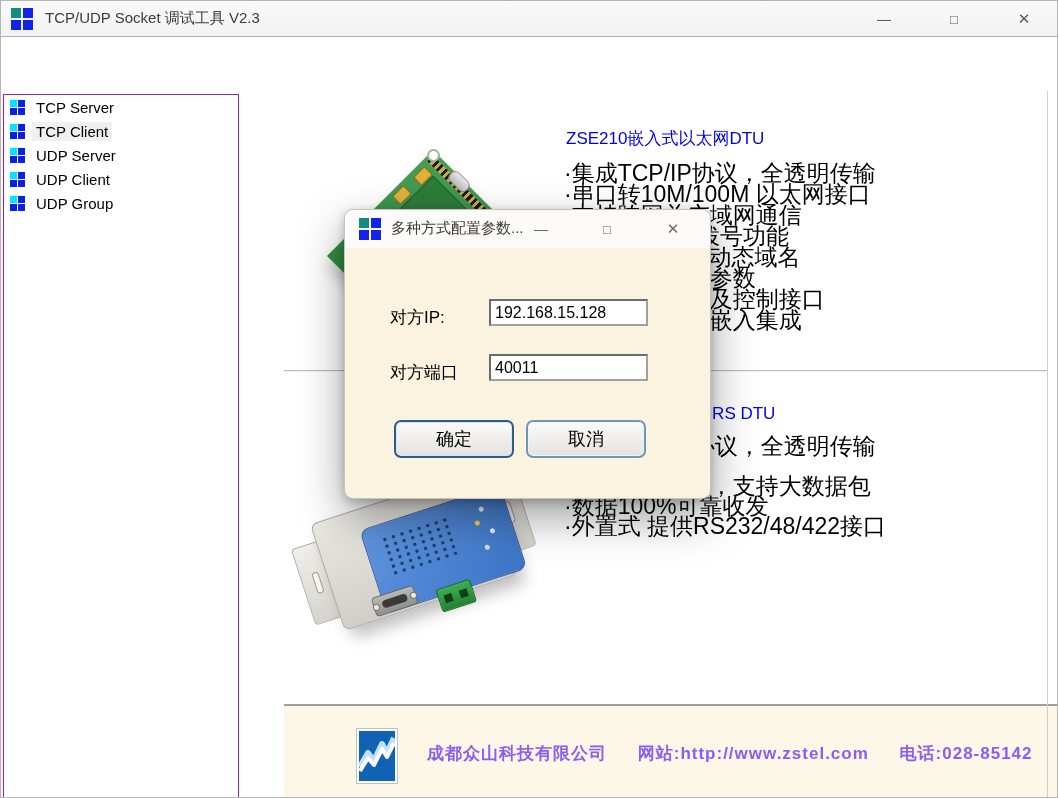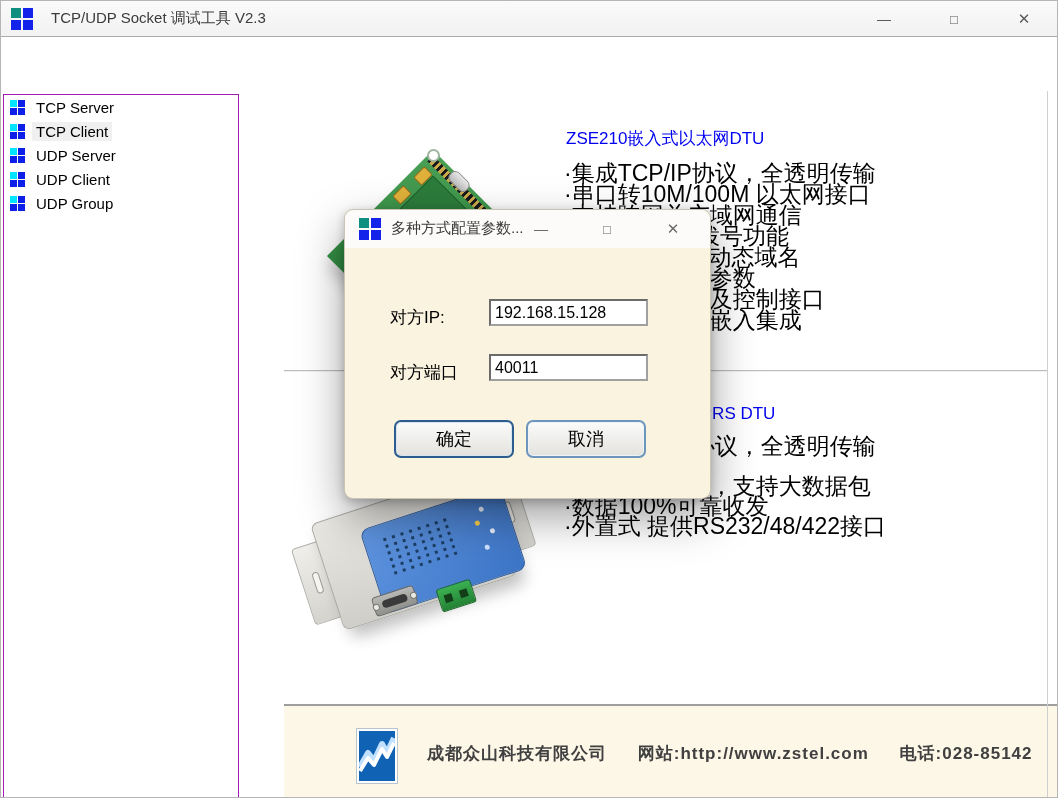--- a/index.html
+++ b/index.html
@@ -4,21 +4,21 @@
 <style>
   html,body{margin:0;padding:0;background:#9a9a9a;}
   *{box-sizing:border-box;font-family:"Liberation Sans","DejaVu Sans",sans-serif;}
   #stage{position:relative;width:1058px;height:798px;background:#fff;overflow:hidden;border:1px solid #b5b5b5;}
 
   
   .titlebar{position:absolute;left:0;top:0;width:1058px;height:36px;background:linear-gradient(#fafafa,#f2f2f2);border-bottom:1px solid #ababab;}
   .app-icon{position:absolute;left:10px;top:7px;width:22px;height:22px;display:grid;grid-template-columns:10px 10px;grid-auto-rows:10px;gap:2px;}
   .app-icon i{display:block;background:#1423ea;}
   .app-icon i.tl{background:#0f8f7f;}
-  .title-text{position:absolute;left:44px;top:8px;font-size:15px;color:#3c3c3c;white-space:nowrap;margin-left:6px;}
+  .title-text{position:absolute;left:44px;top:8px;font-size:15px;color:#3c3c3c;white-space:nowrap;}
   .win-controls{position:absolute;right:0;top:0;height:36px;display:flex;}
   .win-btn{width:70px;height:36px;display:flex;align-items:center;justify-content:center;color:#5a5a5a;}
   .glyph-min{font-size:14px;}
   .glyph-max{font-size:13px;}
   .glyph-close{font-size:15px;}
 
   
   .toolbar{position:absolute;left:0;top:37px;width:1058px;height:51px;background:linear-gradient(#fcfcfc,#e4eaf2);border-bottom:1px solid #8f8f8f;}
   .tb-btn{position:absolute;top:9px;width:117px;height:40px;border:1.5px solid #6f97c2;border-radius:5px;
     background:linear-gradient(#fdfdfd,#e9e9e6);box-shadow:inset 0 0 0 1px #eef3f9,0 1px 2px rgba(0,0,0,.28);
@@ -82,21 +82,21 @@
   .dev-screw{position:absolute;top:6px;width:7px;height:7px;border-radius:50%;background:#e8e8e4;border:1px solid #77776f;}
   .scr-l{left:-2px;} .scr-r{right:-2px;}
   .dev-term{position:absolute;left:98px;bottom:-14px;width:36px;height:24px;background:linear-gradient(#3bb050,#238235);border:1px solid #1c6b28;border-radius:3px;}
   .dev-term i{position:absolute;top:7px;width:8px;height:8px;background:#123f18;}
   .dev-term i.h1{left:5px;} .dev-term i.h2{left:21px;}
 
   
   .footer{position:absolute;left:0;top:613px;width:775px;height:95px;background:#fdf7e7;border-top:2px solid #9e9e9e;}
   .logo{position:absolute;left:72px;top:22px;width:42px;height:56px;border:1px solid #b9c4cc;background:#fff;padding:2px;}
   .logo svg{display:block;}
-  .footer-text{position:absolute;left:143px;top:36px;font-size:17px;font-weight:bold;color:#404040;white-space:nowrap;}
+  .footer-text{position:absolute;left:143px;top:36px;font-size:17px;font-weight:bold;color:#8b5cf6;white-space:nowrap;}
   .footer-text .seg{margin-right:26px;letter-spacing:1px;}
 
   
   .dialog{position:absolute;left:343px;top:208px;width:367px;height:290px;border-radius:9px;background:#faf3e0;
     box-shadow:0 18px 45px rgba(0,0,0,.38),0 3px 10px rgba(0,0,0,.22);z-index:10;border:1px solid #c9c4b4;}
   .dlg-titlebar{position:absolute;left:0;top:0;width:100%;height:38px;background:#fcfbf9;border-radius:9px 9px 0 0;}
   .dlg-icon{position:absolute;left:14px;top:8px;width:22px;height:22px;display:grid;grid-template-columns:10px 10px;grid-auto-rows:10px;gap:2px;}
   .dlg-icon i{display:block;background:#1423ea;}
   .dlg-icon i.tl{background:#0f8f7f;}
   .dlg-title{position:absolute;left:46px;top:9px;font-size:15px;color:#3a3a3a;white-space:nowrap;}

